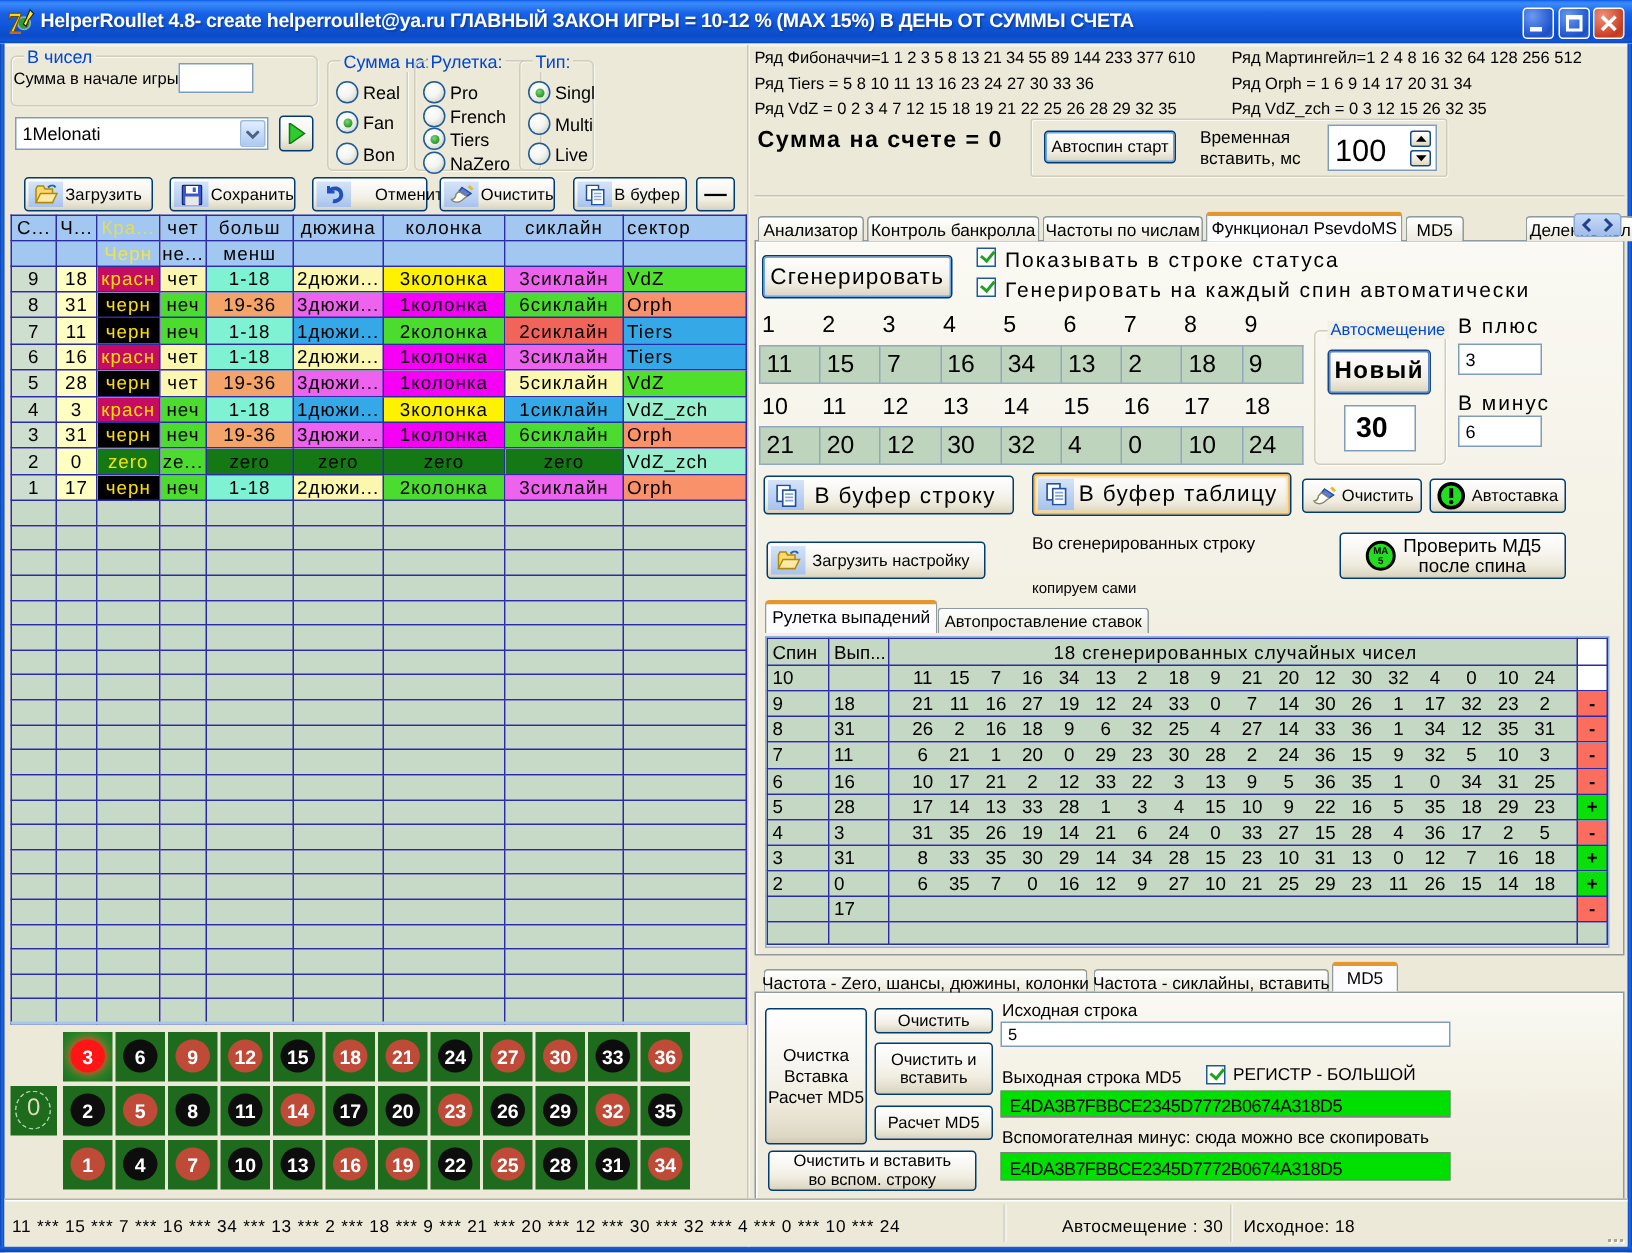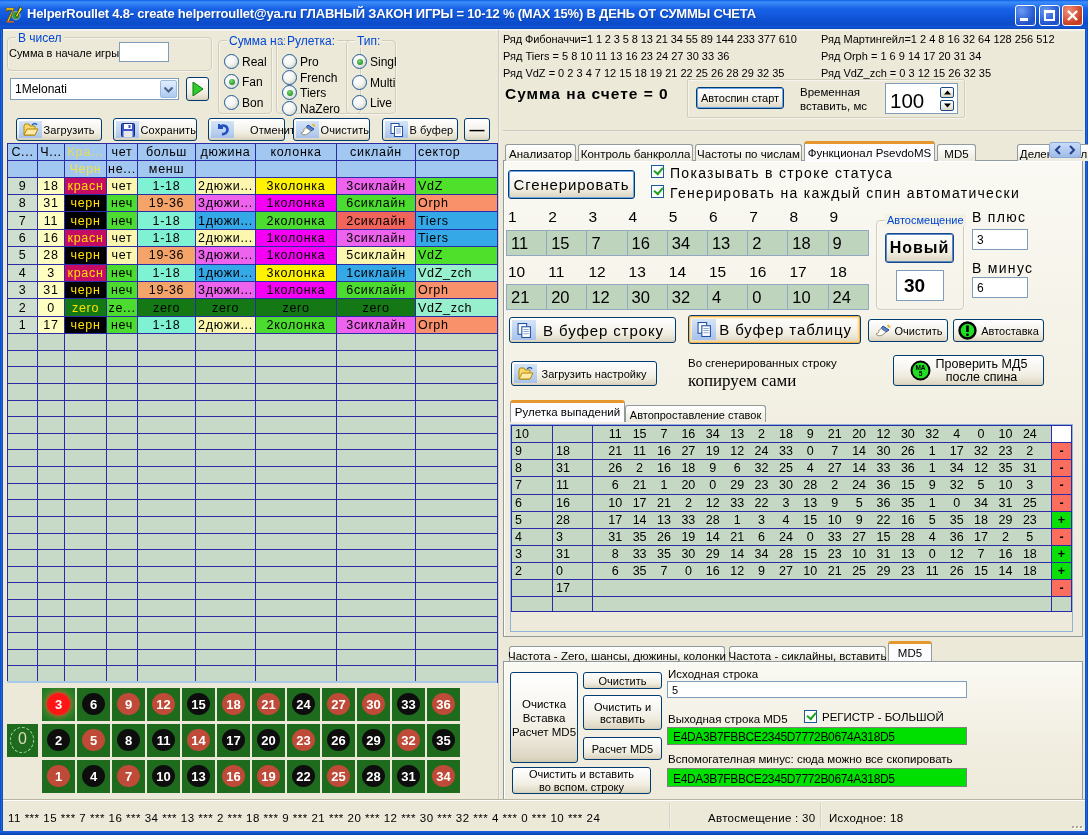--- a/index.html
+++ b/index.html
@@ -821,39 +821,45 @@
     <span style="position:absolute;left:2px;top:2px;bottom:2px;width:23px;display:flex;align-items:center;justify-content:center;background:linear-gradient(180deg,#D4E4F8,#A8C2EC);">
       <svg width="16" height="13" viewBox="0 0 16 13">
         <path d="M1 12 L1 3 L2 1 L6 1 L7 3 L12 3 L12 12 Z" fill="#FFD870" stroke="#B08A00"></path>
         <path d="M1 12 L4 6 L15 6 L12 12 Z" fill="#FFE9A8" stroke="#B08A00"></path>
         <path d="M9 2 C11 0, 13 0, 14 2" stroke="#2060C0" fill="none" stroke-width="1.3"></path>
       </svg>
     </span>
     <span style="margin-left:20px;">Загрузить настройку</span>
   </div>
 <div class="abs" style="left:688px;top:357px;font-size:11.5px;white-space:nowrap;">Во сгенерированных строку</div>
-<div class="abs" style="left:688px;top:371px;font-size:17px;white-space:nowrap;font-family:Liberation Serif, serif;">копируем сами</div>
+<div class="abs" style="left:688px;top:387px;font-size:10px;white-space:nowrap;">копируем сами</div>
 <div class="btn" style="left:893px;top:355px;width:151px;height:31px;gap:5px;">
     <svg width="21" height="21" viewBox="0 0 21 21">
       <circle cx="10.5" cy="10.5" r="9" fill="#22DD22" stroke="#000" stroke-width="2"></circle>
       <text x="10.5" y="9.5" font-size="6.5" text-anchor="middle" fill="#000" font-weight="bold">МА</text>
       <text x="10.5" y="16" font-size="6.5" text-anchor="middle" fill="#000" font-weight="bold">5</text>
     </svg>
     <span style="text-align:center;line-height:13px;font-size:12.5px;">Проверить МД5<br>после спина</span>
   </div>
 <div class="tab active" style="left:510px;top:400px;width:115px;height:22px;z-index:6;">Рулетка выпадений</div>
 <div class="tab" style="left:625px;top:405px;width:141px;height:17px;font-size:11px;">Автопроставление ставок</div>
 <table id="ftab" style="left:511px;top:425px;width:560px;">
     <colgroup>
       <col style="width:41px">
       <col style="width:40px">
       <col style="width:459px">
       <col style="width:20px">
     </colgroup>
     <tbody>
+      <tr style="height:18px">
+        <td>Спин</td>
+        <td>Вып...</td>
+        <td style="text-align:center;letter-spacing:0.6px;">18 сгенерированных случайных чисел</td>
+        <td style="background:#fff"></td>
+      </tr>
       <tr>
         <td>10</td>
         <td></td>
         <td style="padding-left:10px;"><span style="display:inline-block;width:24.4px;text-align:center;">11</span><span style="display:inline-block;width:24.4px;text-align:center;">15</span><span style="display:inline-block;width:24.4px;text-align:center;">7</span><span style="display:inline-block;width:24.4px;text-align:center;">16</span><span style="display:inline-block;width:24.4px;text-align:center;">34</span><span style="display:inline-block;width:24.4px;text-align:center;">13</span><span style="display:inline-block;width:24.4px;text-align:center;">2</span><span style="display:inline-block;width:24.4px;text-align:center;">18</span><span style="display:inline-block;width:24.4px;text-align:center;">9</span><span style="display:inline-block;width:24.4px;text-align:center;">21</span><span style="display:inline-block;width:24.4px;text-align:center;">20</span><span style="display:inline-block;width:24.4px;text-align:center;">12</span><span style="display:inline-block;width:24.4px;text-align:center;">30</span><span style="display:inline-block;width:24.4px;text-align:center;">32</span><span style="display:inline-block;width:24.4px;text-align:center;">4</span><span style="display:inline-block;width:24.4px;text-align:center;">0</span><span style="display:inline-block;width:24.4px;text-align:center;">10</span><span style="display:inline-block;width:24.4px;text-align:center;">24</span></td>
         <td style="background:#fff"></td>
       </tr>
       <tr>
         <td>9</td>
         <td>18</td>
         <td style="padding-left:10px;"><span style="display:inline-block;width:24.4px;text-align:center;">21</span><span style="display:inline-block;width:24.4px;text-align:center;">11</span><span style="display:inline-block;width:24.4px;text-align:center;">16</span><span style="display:inline-block;width:24.4px;text-align:center;">27</span><span style="display:inline-block;width:24.4px;text-align:center;">19</span><span style="display:inline-block;width:24.4px;text-align:center;">12</span><span style="display:inline-block;width:24.4px;text-align:center;">24</span><span style="display:inline-block;width:24.4px;text-align:center;">33</span><span style="display:inline-block;width:24.4px;text-align:center;">0</span><span style="display:inline-block;width:24.4px;text-align:center;">7</span><span style="display:inline-block;width:24.4px;text-align:center;">14</span><span style="display:inline-block;width:24.4px;text-align:center;">30</span><span style="display:inline-block;width:24.4px;text-align:center;">26</span><span style="display:inline-block;width:24.4px;text-align:center;">1</span><span style="display:inline-block;width:24.4px;text-align:center;">17</span><span style="display:inline-block;width:24.4px;text-align:center;">32</span><span style="display:inline-block;width:24.4px;text-align:center;">23</span><span style="display:inline-block;width:24.4px;text-align:center;">2</span></td>

